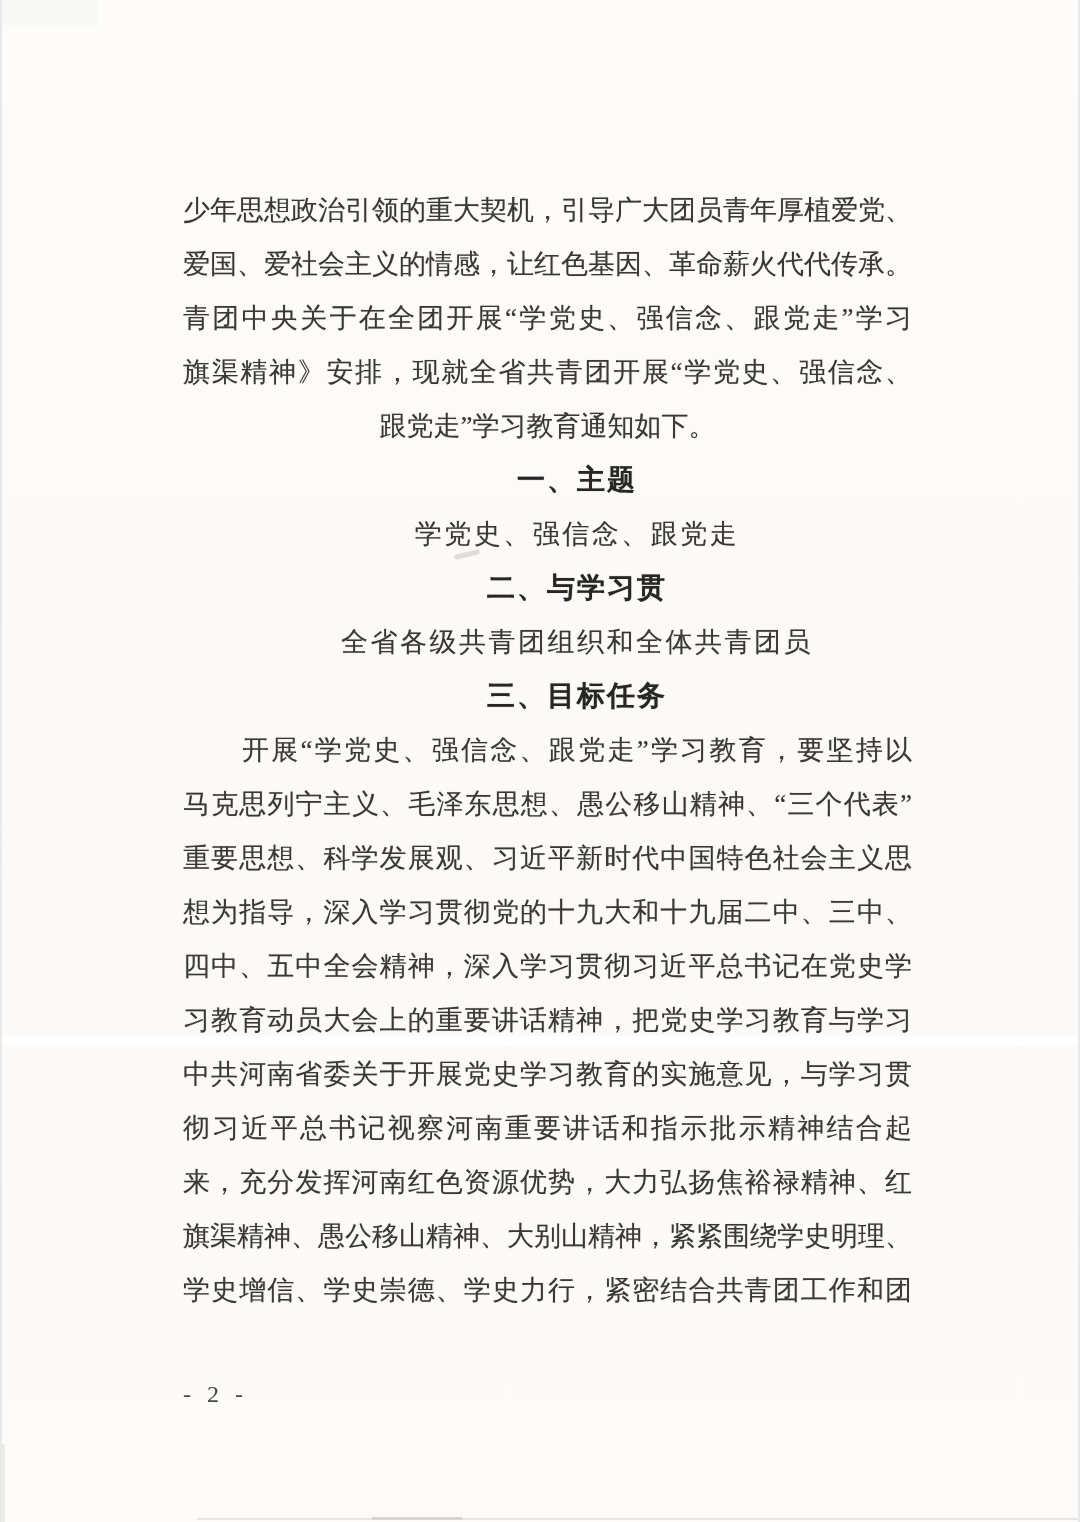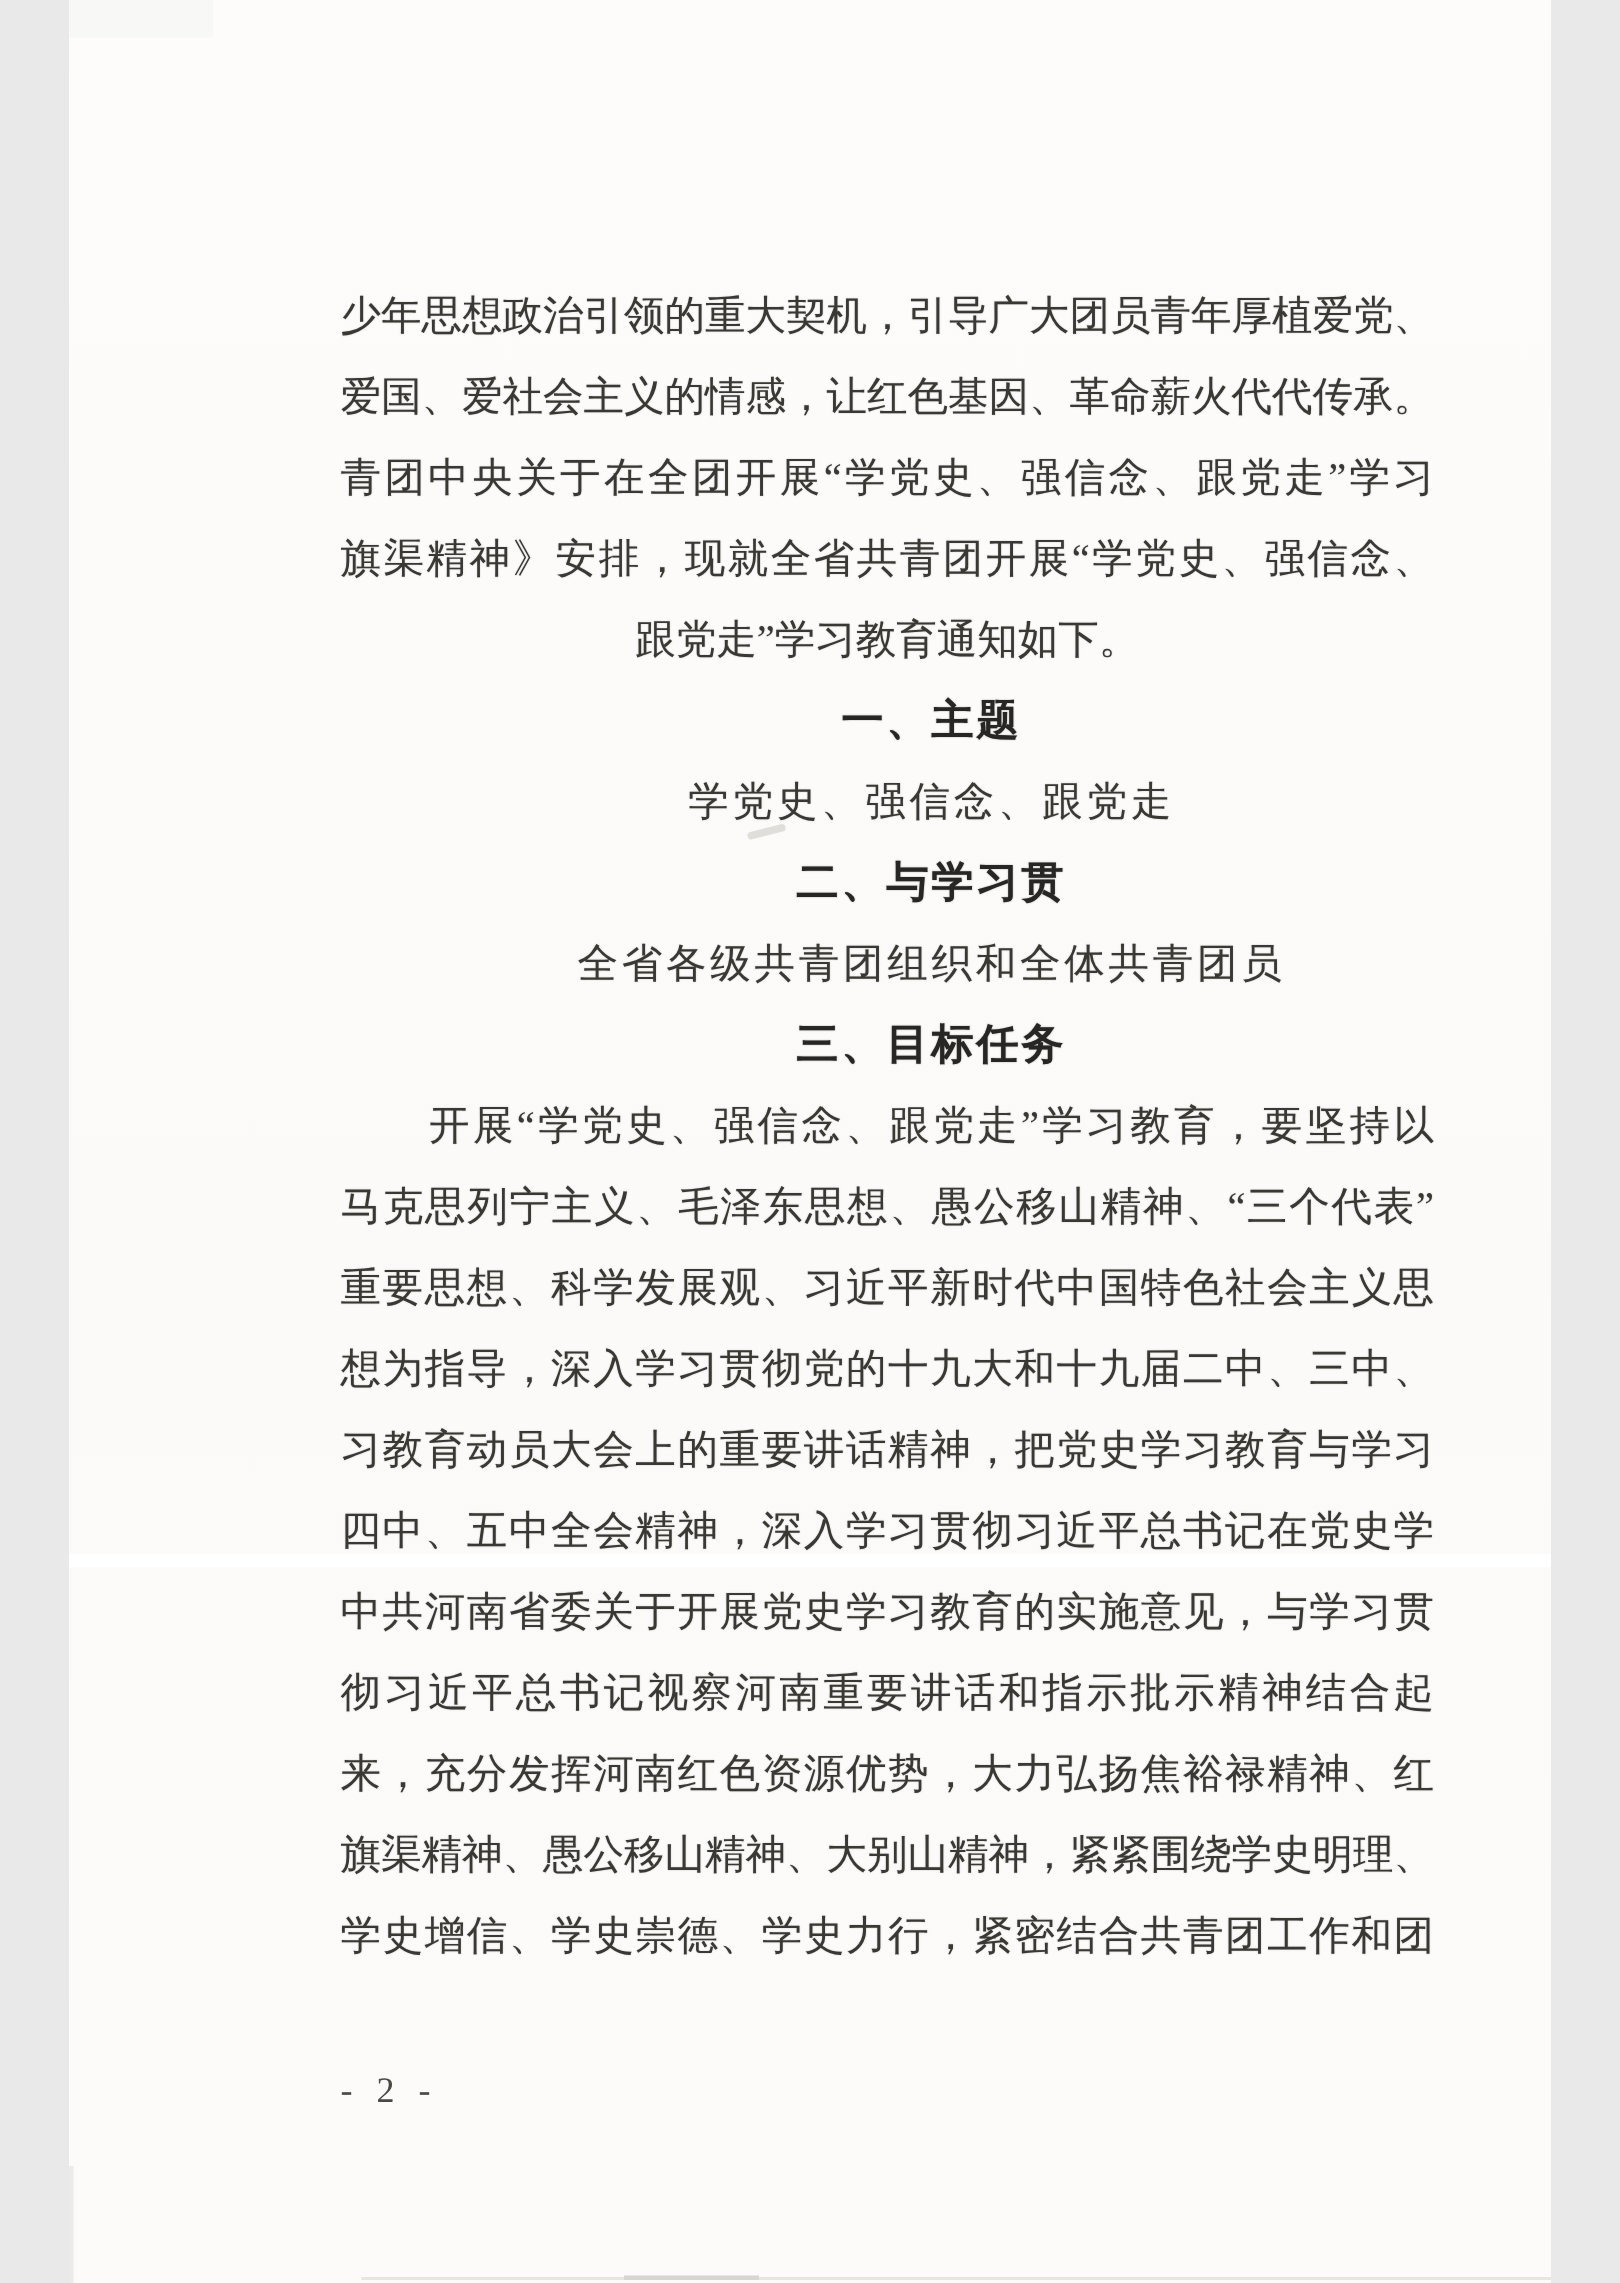--- a/index.html
+++ b/index.html
@@ -1,19 +1,19 @@
 <!DOCTYPE html>
 <html><head>
 <meta charset="utf-8">
 <style>
   html, body { margin: 0; padding: 0; }
   body { background: #e9e9e9; }
   .page {
     position: relative;
-    width: 988px;
+    width: 1076px;
     height: 1522px;
     margin: 0 auto;
     background: linear-gradient(180deg, #fdfcfb 0%, #fbfaf8 55%, #fcfbfa 100%);
     overflow: hidden;
     font-family: "Liberation Serif", "DejaVu Serif", serif;
     text-decoration: underline;
   }
   .doc {
     position: absolute;
     left: 181px;
@@ -109,22 +109,22 @@
     <div class="ln">跟党走”学习教育通知如下。</div>
     <div class="ln head">一、主题</div>
     <div class="ln sub">学党史、强信念、跟党走</div>
     <div class="ln head">二、与学习贯</div>
     <div class="ln sub">全省各级共青团组织和全体共青团员</div>
     <div class="ln head">三、目标任务</div>
     <div class="ln just pfirst">开展“学党史、强信念、跟党走”学习教育，要坚持以</div>
     <div class="ln just">马克思列宁主义、毛泽东思想、愚公移山精神、“三个代表”</div>
     <div class="ln just">重要思想、科学发展观、习近平新时代中国特色社会主义思</div>
     <div class="ln just">想为指导，深入学习贯彻党的十九大和十九届二中、三中、</div>
+    <div class="ln just">四中、五中全会精神，深入学习贯彻习近平总书记在党史学</div>
     <div class="ln just">习教育动员大会上的重要讲话精神，把党史学习教育与学习</div>
-    <div class="ln just">四中、五中全会精神，深入学习贯彻习近平总书记在党史学</div>
     <div class="ln just">中共河南省委关于开展党史学习教育的实施意见，与学习贯</div>
     <div class="ln just">彻习近平总书记视察河南重要讲话和指示批示精神结合起</div>
     <div class="ln just">来，充分发挥河南红色资源优势，大力弘扬焦裕禄精神、红</div>
     <div class="ln just">旗渠精神、愚公移山精神、大别山精神，紧紧围绕学史明理、</div>
     <div class="ln just">学史增信、学史崇德、学史力行，紧密结合共青团工作和团</div>
   </div>
 
   <div class="pagenum">- 2 -</div>
 
   <div class="smudge"></div>

